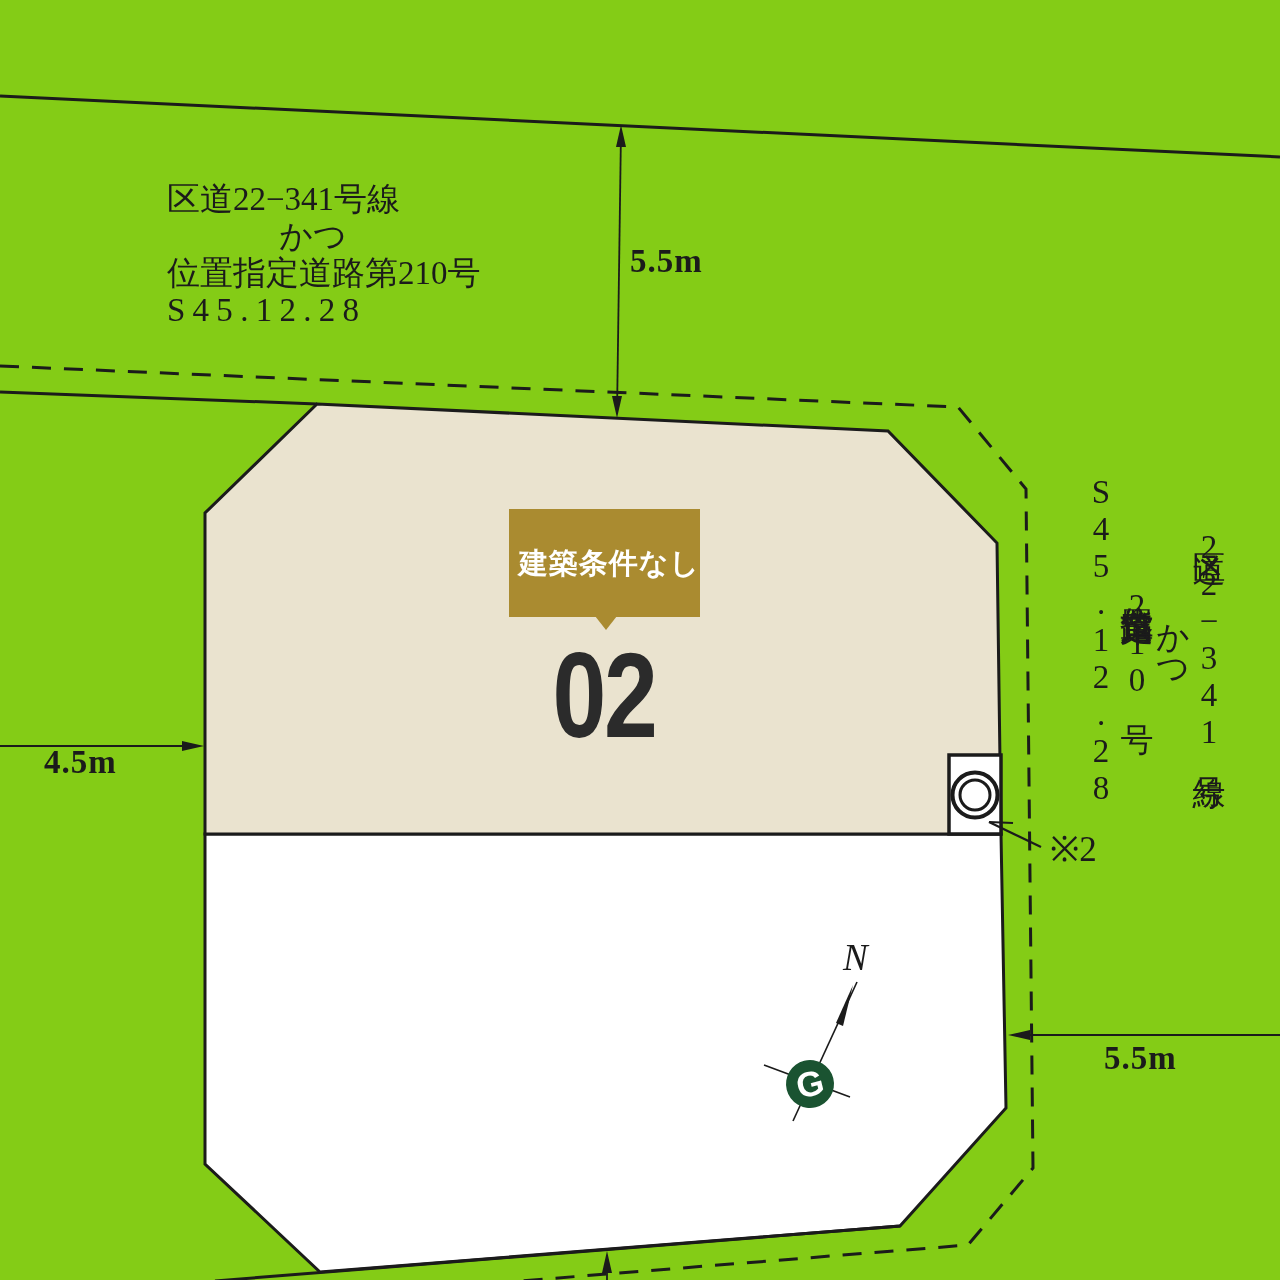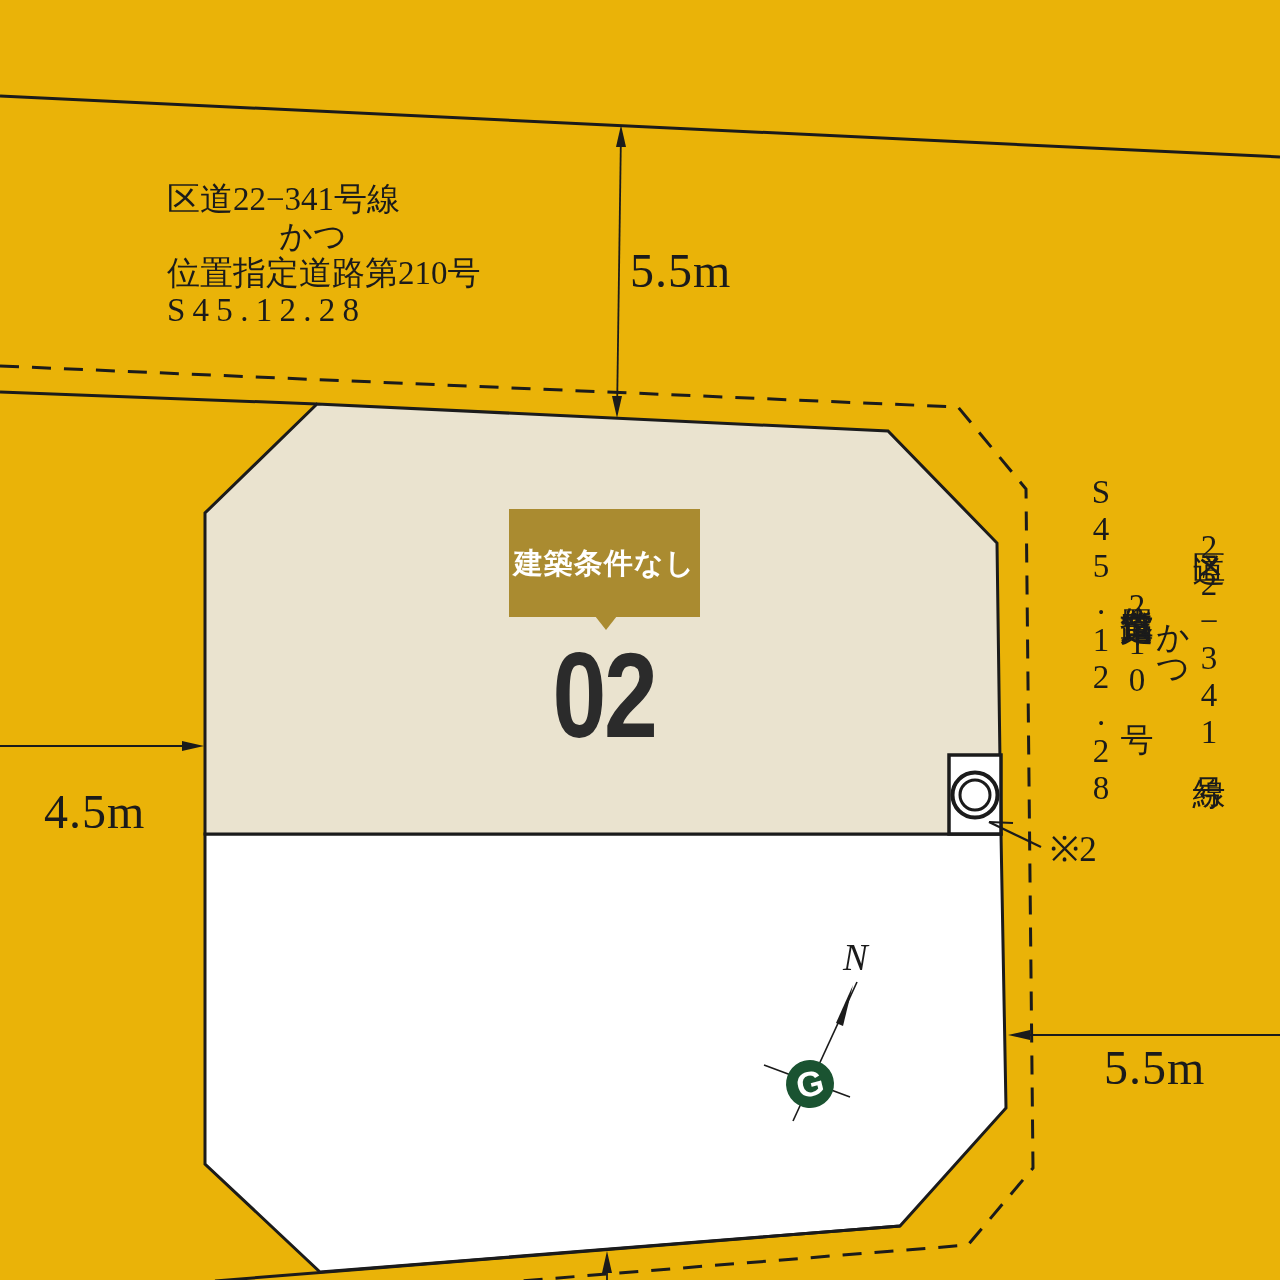--- a/index.html
+++ b/index.html
@@ -1,50 +1,50 @@
 <!DOCTYPE html>
 <html><head>
 <meta charset="utf-8">
 <style>
   html,body{margin:0;padding:0;background:#ffffff;}
   #stage{
-    position:relative;width:1280px;height:1280px;background:#eab308;
+    position:relative;width:1280px;height:1280px;background:#84cc16;
     overflow:hidden;font-family:"Liberation Serif","DejaVu Serif",serif;color:#1b1b1b;
   }
   #stage svg{position:absolute;left:0;top:0;}
   .abs{position:absolute;white-space:nowrap;}
 
   
   .road-label-topleft{left:167px;top:181px;width:292px;font-size:33px;line-height:37px;}
   .road-label-topleft .ln{white-space:nowrap;}
   .road-label-topleft .ln-center{text-align:center;}
   .road-label-topleft .ln-spaced{letter-spacing:0.22em;}
 
   
   .road-label-right{
     left:1083px;top:448px;width:144px;height:384px;
     writing-mode:vertical-rl;text-orientation:upright;
     font-size:33px;line-height:36px;text-align:center;letter-spacing:1px;
   }
 
   
-  .dim{font-size:48px;letter-spacing:1px;}
+  .dim{font-size:33px;letter-spacing:1px;font-weight:bold;}
   .dim-top{left:630px;top:243px;}
-  .dim-left{left:44px;top:744px;margin-top:40px;}
+  .dim-left{left:44px;top:744px;}
   .dim-right{left:1104px;top:1040px;}
 
   
   .note-label{left:1050px;top:824px;font-size:35px;}
 
   
   .badge{
     left:509px;top:509px;width:191px;height:108px;background:#aa8b30;
     color:#ffffff;font-family:"Liberation Sans","DejaVu Sans",sans-serif;
     font-weight:bold;font-size:29px;line-height:47px;text-align:center;
-    display:flex;flex-direction:column;justify-content:center;letter-spacing:1px;
+    display:flex;flex-direction:column;justify-content:center;letter-spacing:1px;align-items:flex-end;
   }
   .badge-pointer{
     position:absolute;left:595px;top:616px;width:0;height:0;
     border-left:11px solid transparent;border-right:11px solid transparent;
     border-top:14px solid #aa8b30;
   }
 
   
   .plot-number{
     left:529px;top:645px;width:150px;text-align:center;

